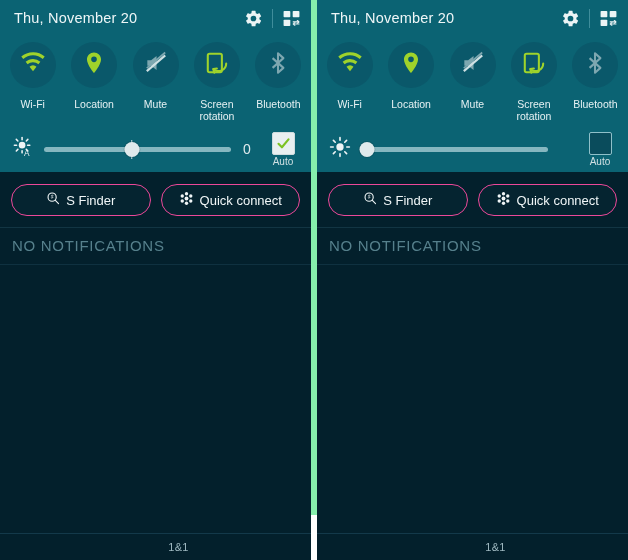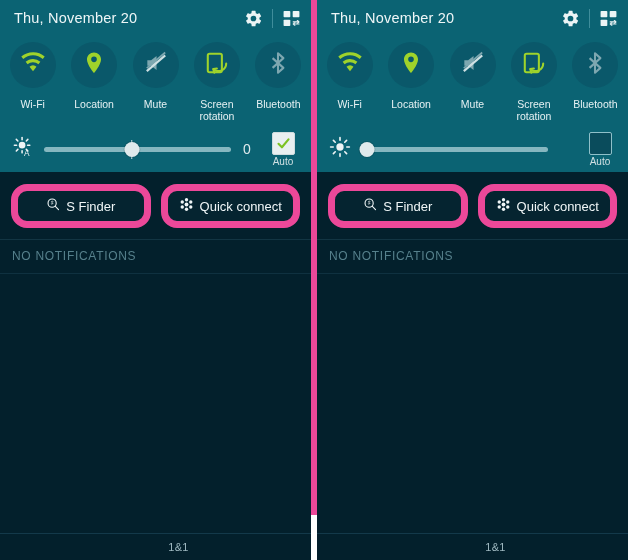--- a/index.html
+++ b/index.html
@@ -2,21 +2,21 @@
 <html><head>
 <meta charset="utf-8">
 <style>
   html,body{margin:0;padding:0;}
   body{
     width:628px;height:560px;
     background:#ffffff;
     font-family:"Liberation Sans", sans-serif;
     overflow:hidden;
   }
-  .screens{display:flex;width:628px;height:515px;background:#ec4899;}
+  .screens{display:flex;width:628px;height:515px;background:#86efac;}
   .panel{
     width:311px;height:560px;
     background:#03202c;
     display:flex;flex-direction:column;
     position:relative;
     overflow:hidden;
   }
   .panel.left{margin-right:6px;}
 
   
@@ -85,28 +85,28 @@
   .chk.on{background:#e8eff0;border:1px solid #cfdcde;}
   .chk.off{background:#0a4c5c;border:1.5px solid #8fc0c9;}
   .autolbl{color:#cfe0e3;font-size:10px;}
 
   
   .dark{flex:1;display:flex;flex-direction:column;background:#03202c;}
   .pills{
     display:flex;gap:10px;padding:12px 11px 11px;
   }
   .pill{
-    flex:1;height:30px;border:7px solid #ec4899;border-radius:16px;
+    flex:1;height:30px;border:1px solid #ec4899;border-radius:16px;
     display:flex;align-items:center;justify-content:center;gap:6px;
     background:#052430;
   }
   .pilltext{color:#f0f6f7;font-size:13px;white-space:nowrap;}
   .sep{height:1px;background:#123543;}
   .nonotif{
-    color:#56808c;font-size:12px;letter-spacing:.7px;
+    color:#56808c;font-size:15px;letter-spacing:.7px;
     padding:9px 12px 10px;
   }
   .sep2{height:1px;background:#0f3140;}
   .spacer{flex:1;}
   .carrier{
     height:26px;display:flex;align-items:center;justify-content:center;
     border-top:1px solid #13394a;
     padding-left:46px;
   }
   .carrier span{color:#9fb9c1;font-size:11px;letter-spacing:.3px;}

